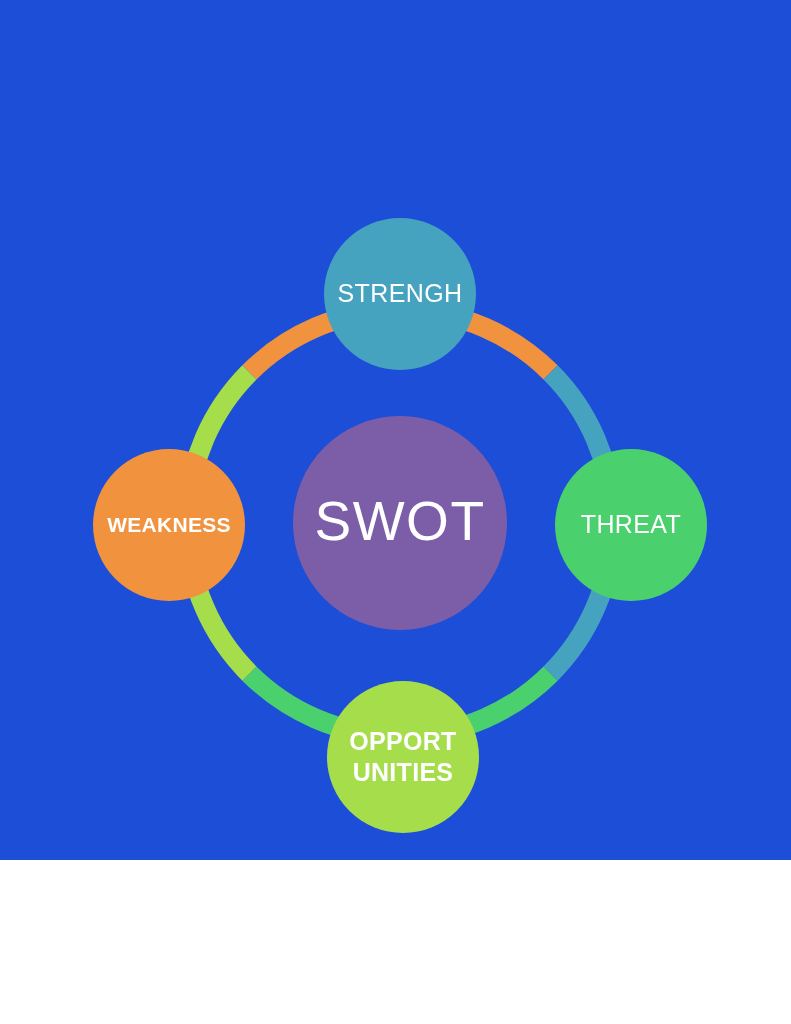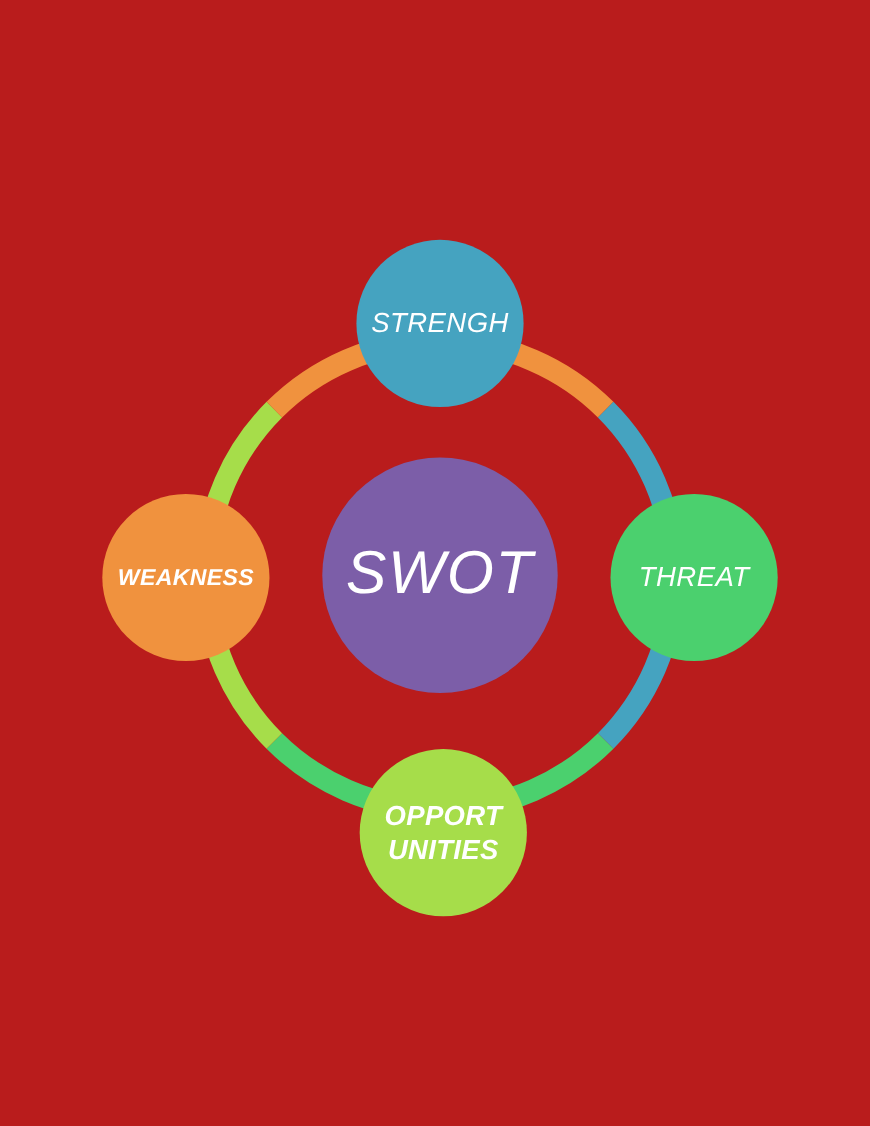--- a/index.html
+++ b/index.html
@@ -10,23 +10,22 @@
   }
   body {
     width: 791px;
     height: 1024px;
     font-family: "Liberation Sans", sans-serif;
     overflow: hidden;
   }
   #diagram-canvas {
     position: relative;
     width: 791px;
-    height: 1024px;
-    background: #b91c1c;
-    font-style: italic;
+    height: 860px;
+    background: #1d4ed8;
   }
   #swot-svg {
     position: absolute;
     left: 0;
     top: 0;
     width: 791px;
     height: 1024px;
     display: block;
   }
   .node-label {

